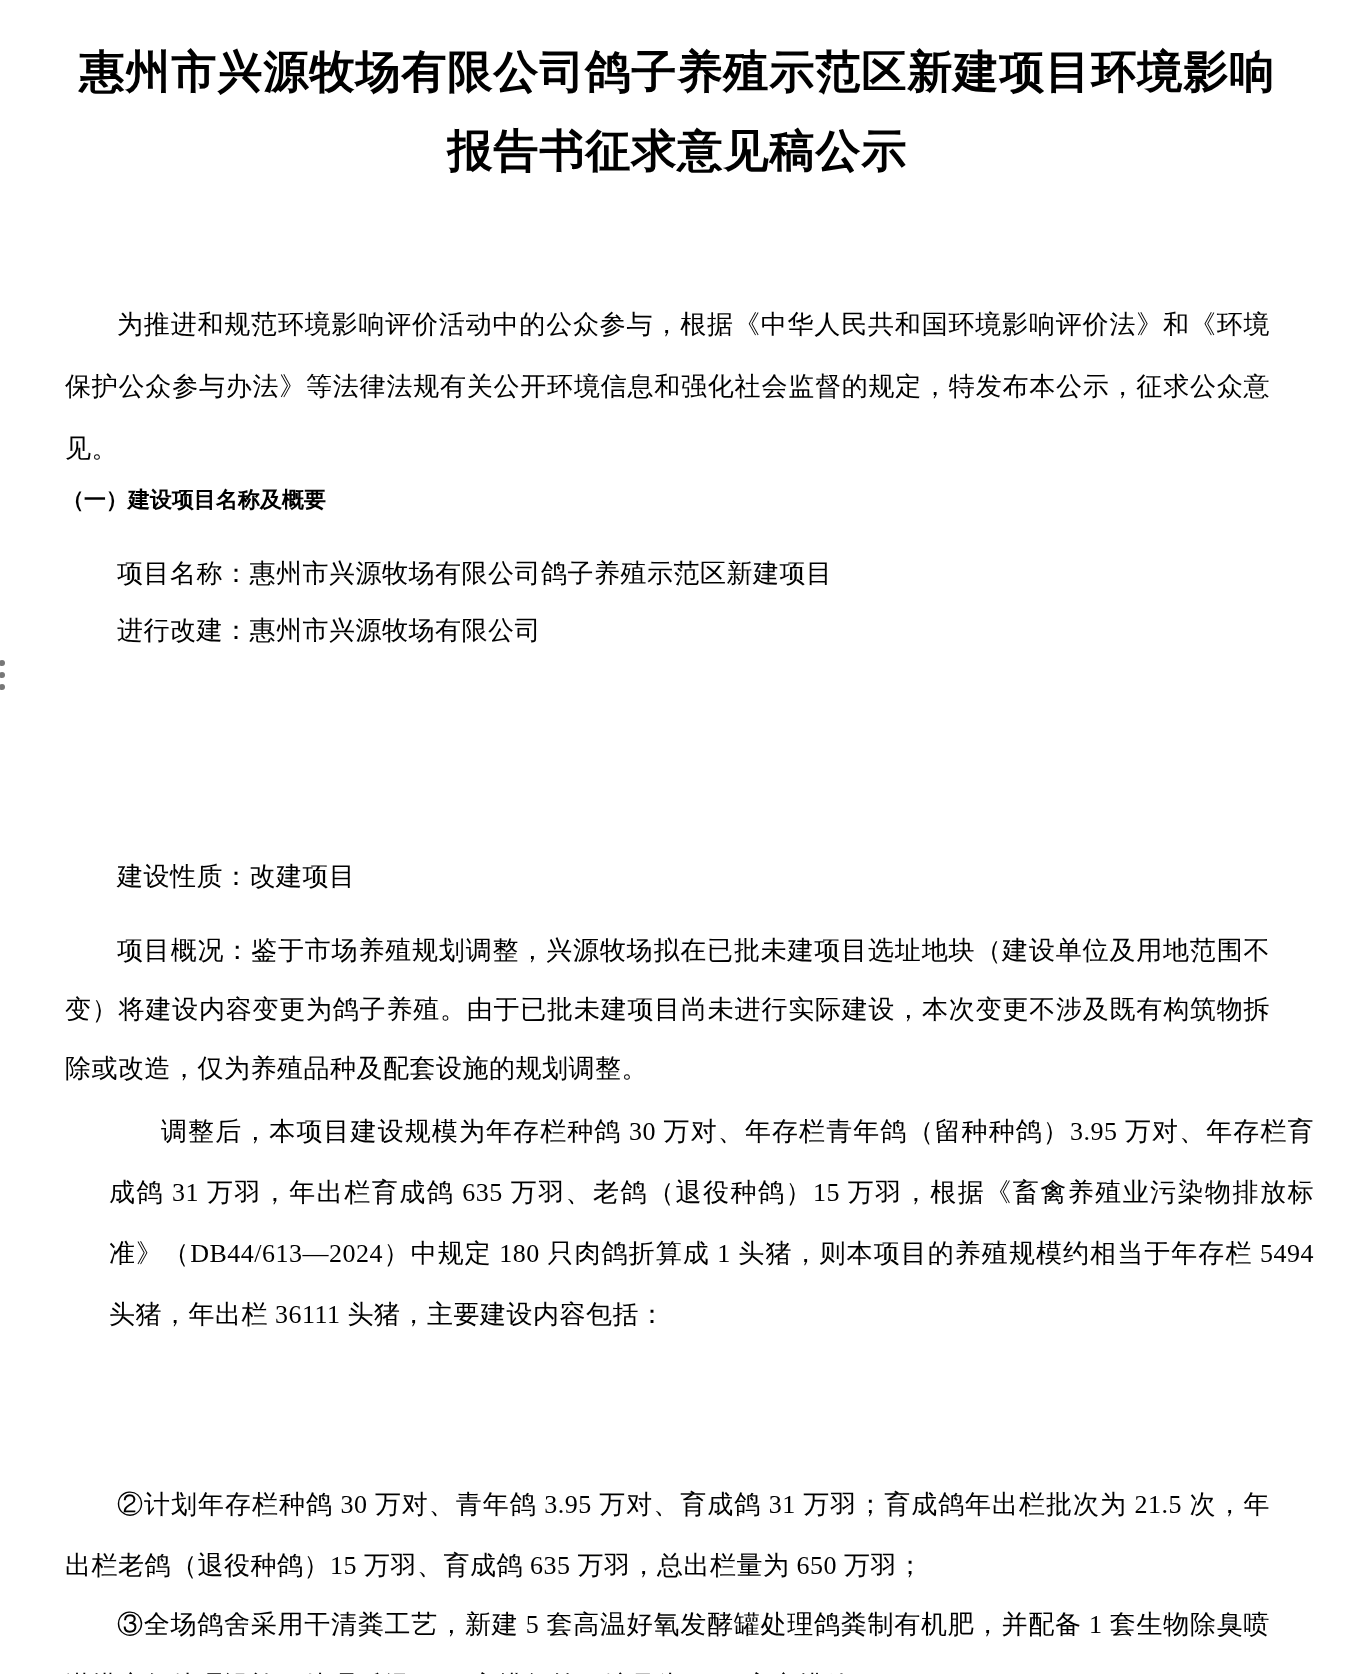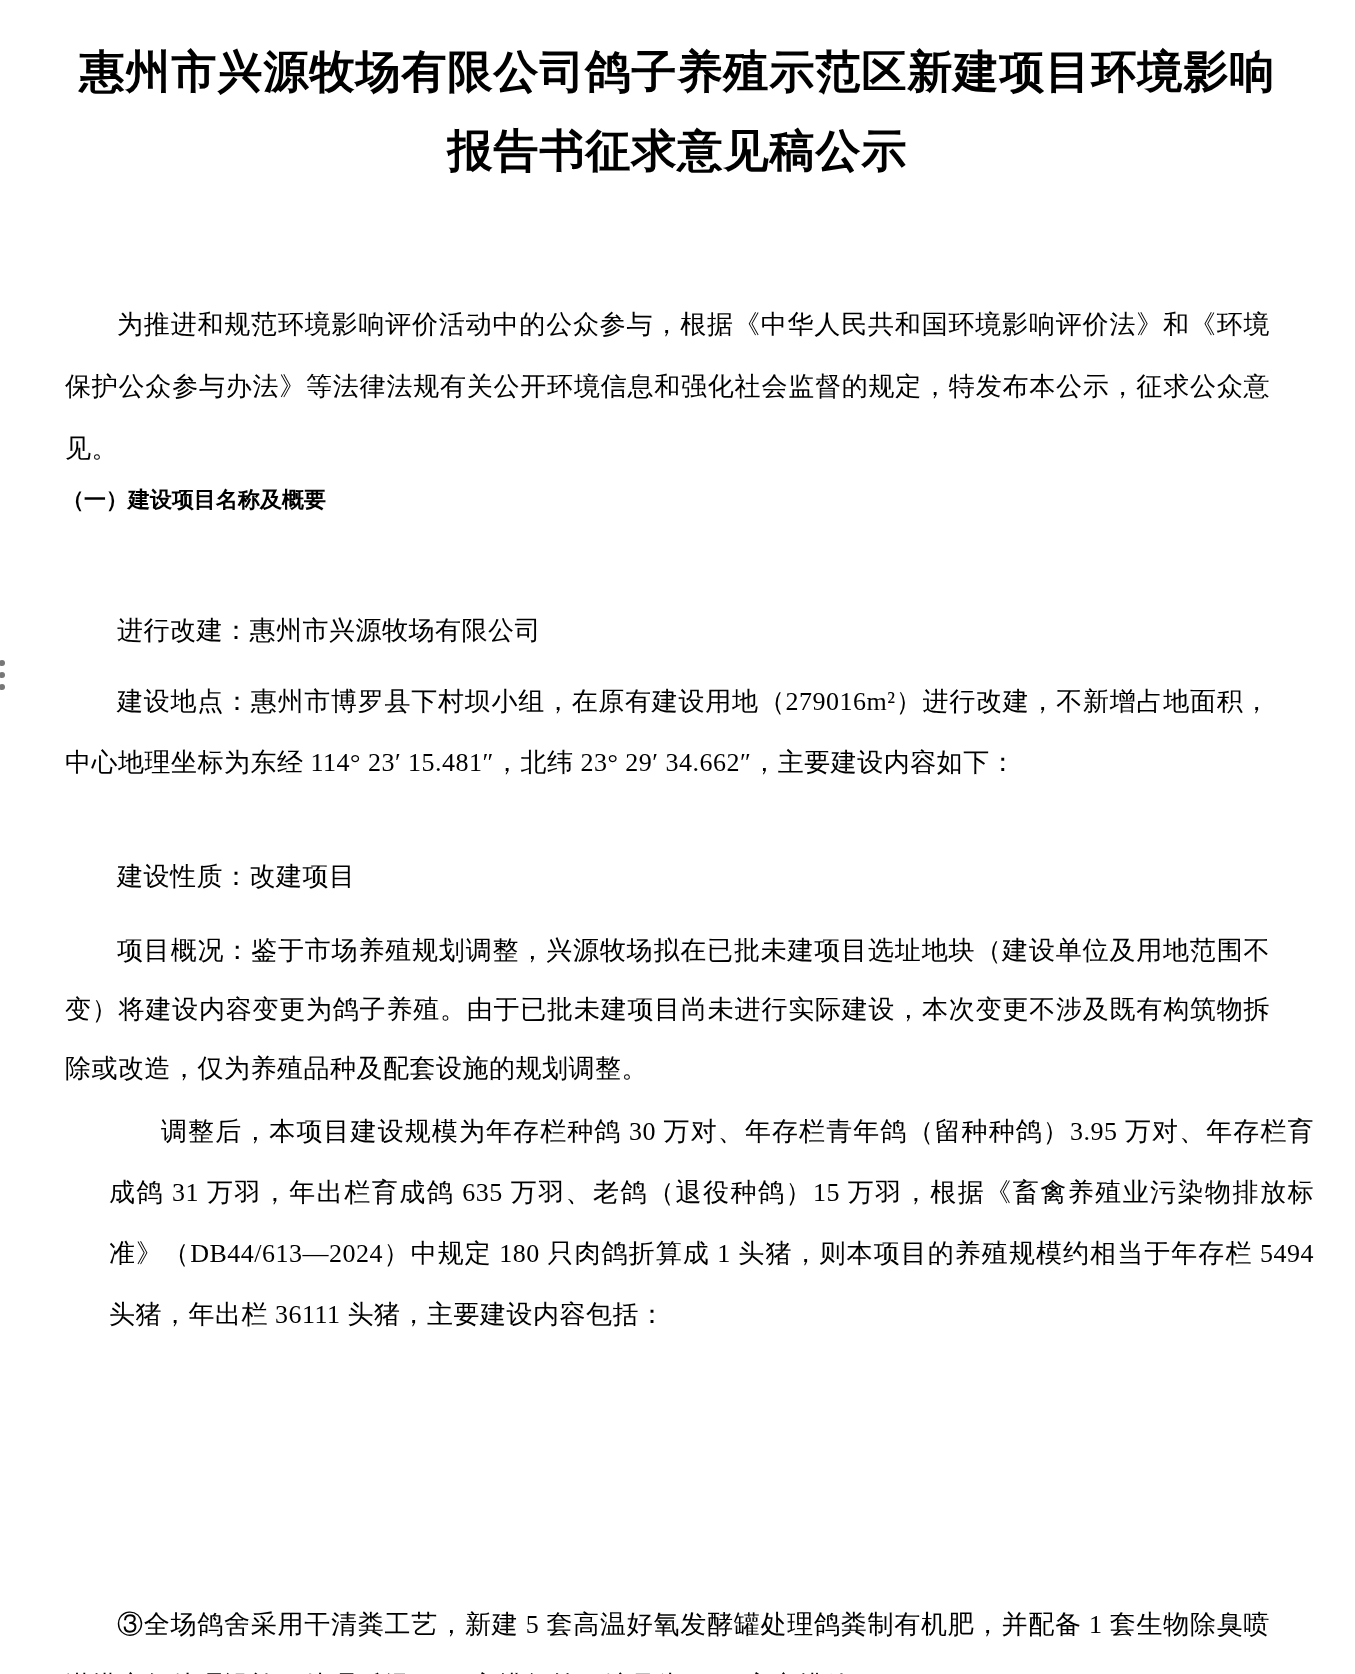--- a/index.html
+++ b/index.html
@@ -90,28 +90,29 @@
 
   <div class="title-block">
     <div>惠州市兴源牧场有限公司鸽子养殖示范区新建项目环境影响</div>
     <div>报告书征求意见稿公示</div>
   </div>
 
   <p class="para intro">为推进和规范环境影响评价活动中的公众参与，根据《中华人民共和国环境影响评价法》和《环境保护公众参与办法》等法律法规有关公开环境信息和强化社会监督的规定，特发布本公示，征求公众意见。</p>
 
   <p class="heading">（一）建设项目名称及概要</p>
 
+  <p class="para pname">项目名称：惠州市兴源牧场有限公司鸽子养殖示范区新建项目</p>
 
   <p class="para punit">进行改建：惠州市兴源牧场有限公司</p>
 
-  <p class="para ploc">建设地点：惠州市博罗县下村坝小组，在原有建设用地（279016m²）进行改建，不新增占地面积，中心地理坐标为东经 114° 23′ 15.481″，北纬 23° 29′ 34.662″，主要建设内容如下：</p>
 
   <p class="para pnature">建设性质：改建项目</p>
 
   <p class="para poverview">项目概况：鉴于市场养殖规划调整，兴源牧场拟在已批未建项目选址地块（建设单位及用地范围不变）将建设内容变更为鸽子养殖。由于已批未建项目尚未进行实际建设，本次变更不涉及既有构筑物拆除或改造，仅为养殖品种及配套设施的规划调整。</p>
 
   <p class="para pscale">调整后，本项目建设规模为年存栏种鸽 30 万对、年存栏青年鸽（留种种鸽）3.95 万对、年存栏育成鸽 31 万羽，年出栏育成鸽 635 万羽、老鸽（退役种鸽）15 万羽，根据《畜禽养殖业污染物排放标准》（DB44/613—2024）中规定 180 只肉鸽折算成 1 头猪，则本项目的养殖规模约相当于年存栏 5494 头猪，年出栏 36111 头猪，主要建设内容包括：</p>
 
 
+  <p class="para pitem2">②计划年存栏种鸽 30 万对、青年鸽 3.95 万对、育成鸽 31 万羽；育成鸽年出栏批次为 21.5 次，年出栏老鸽（退役种鸽）15 万羽、育成鸽 635 万羽，总出栏量为 650 万羽；</p>
 
   <p class="para pitem3">③全场鸽舍采用干清粪工艺，新建 5 套高温好氧发酵罐处理鸽粪制有机肥，并配备 1 套生物除臭喷淋塔废气处理设施，处理后经 15m 高排气筒（编号为 P1）高空排放；</p>
 
 </div>
 
 </body></html>

